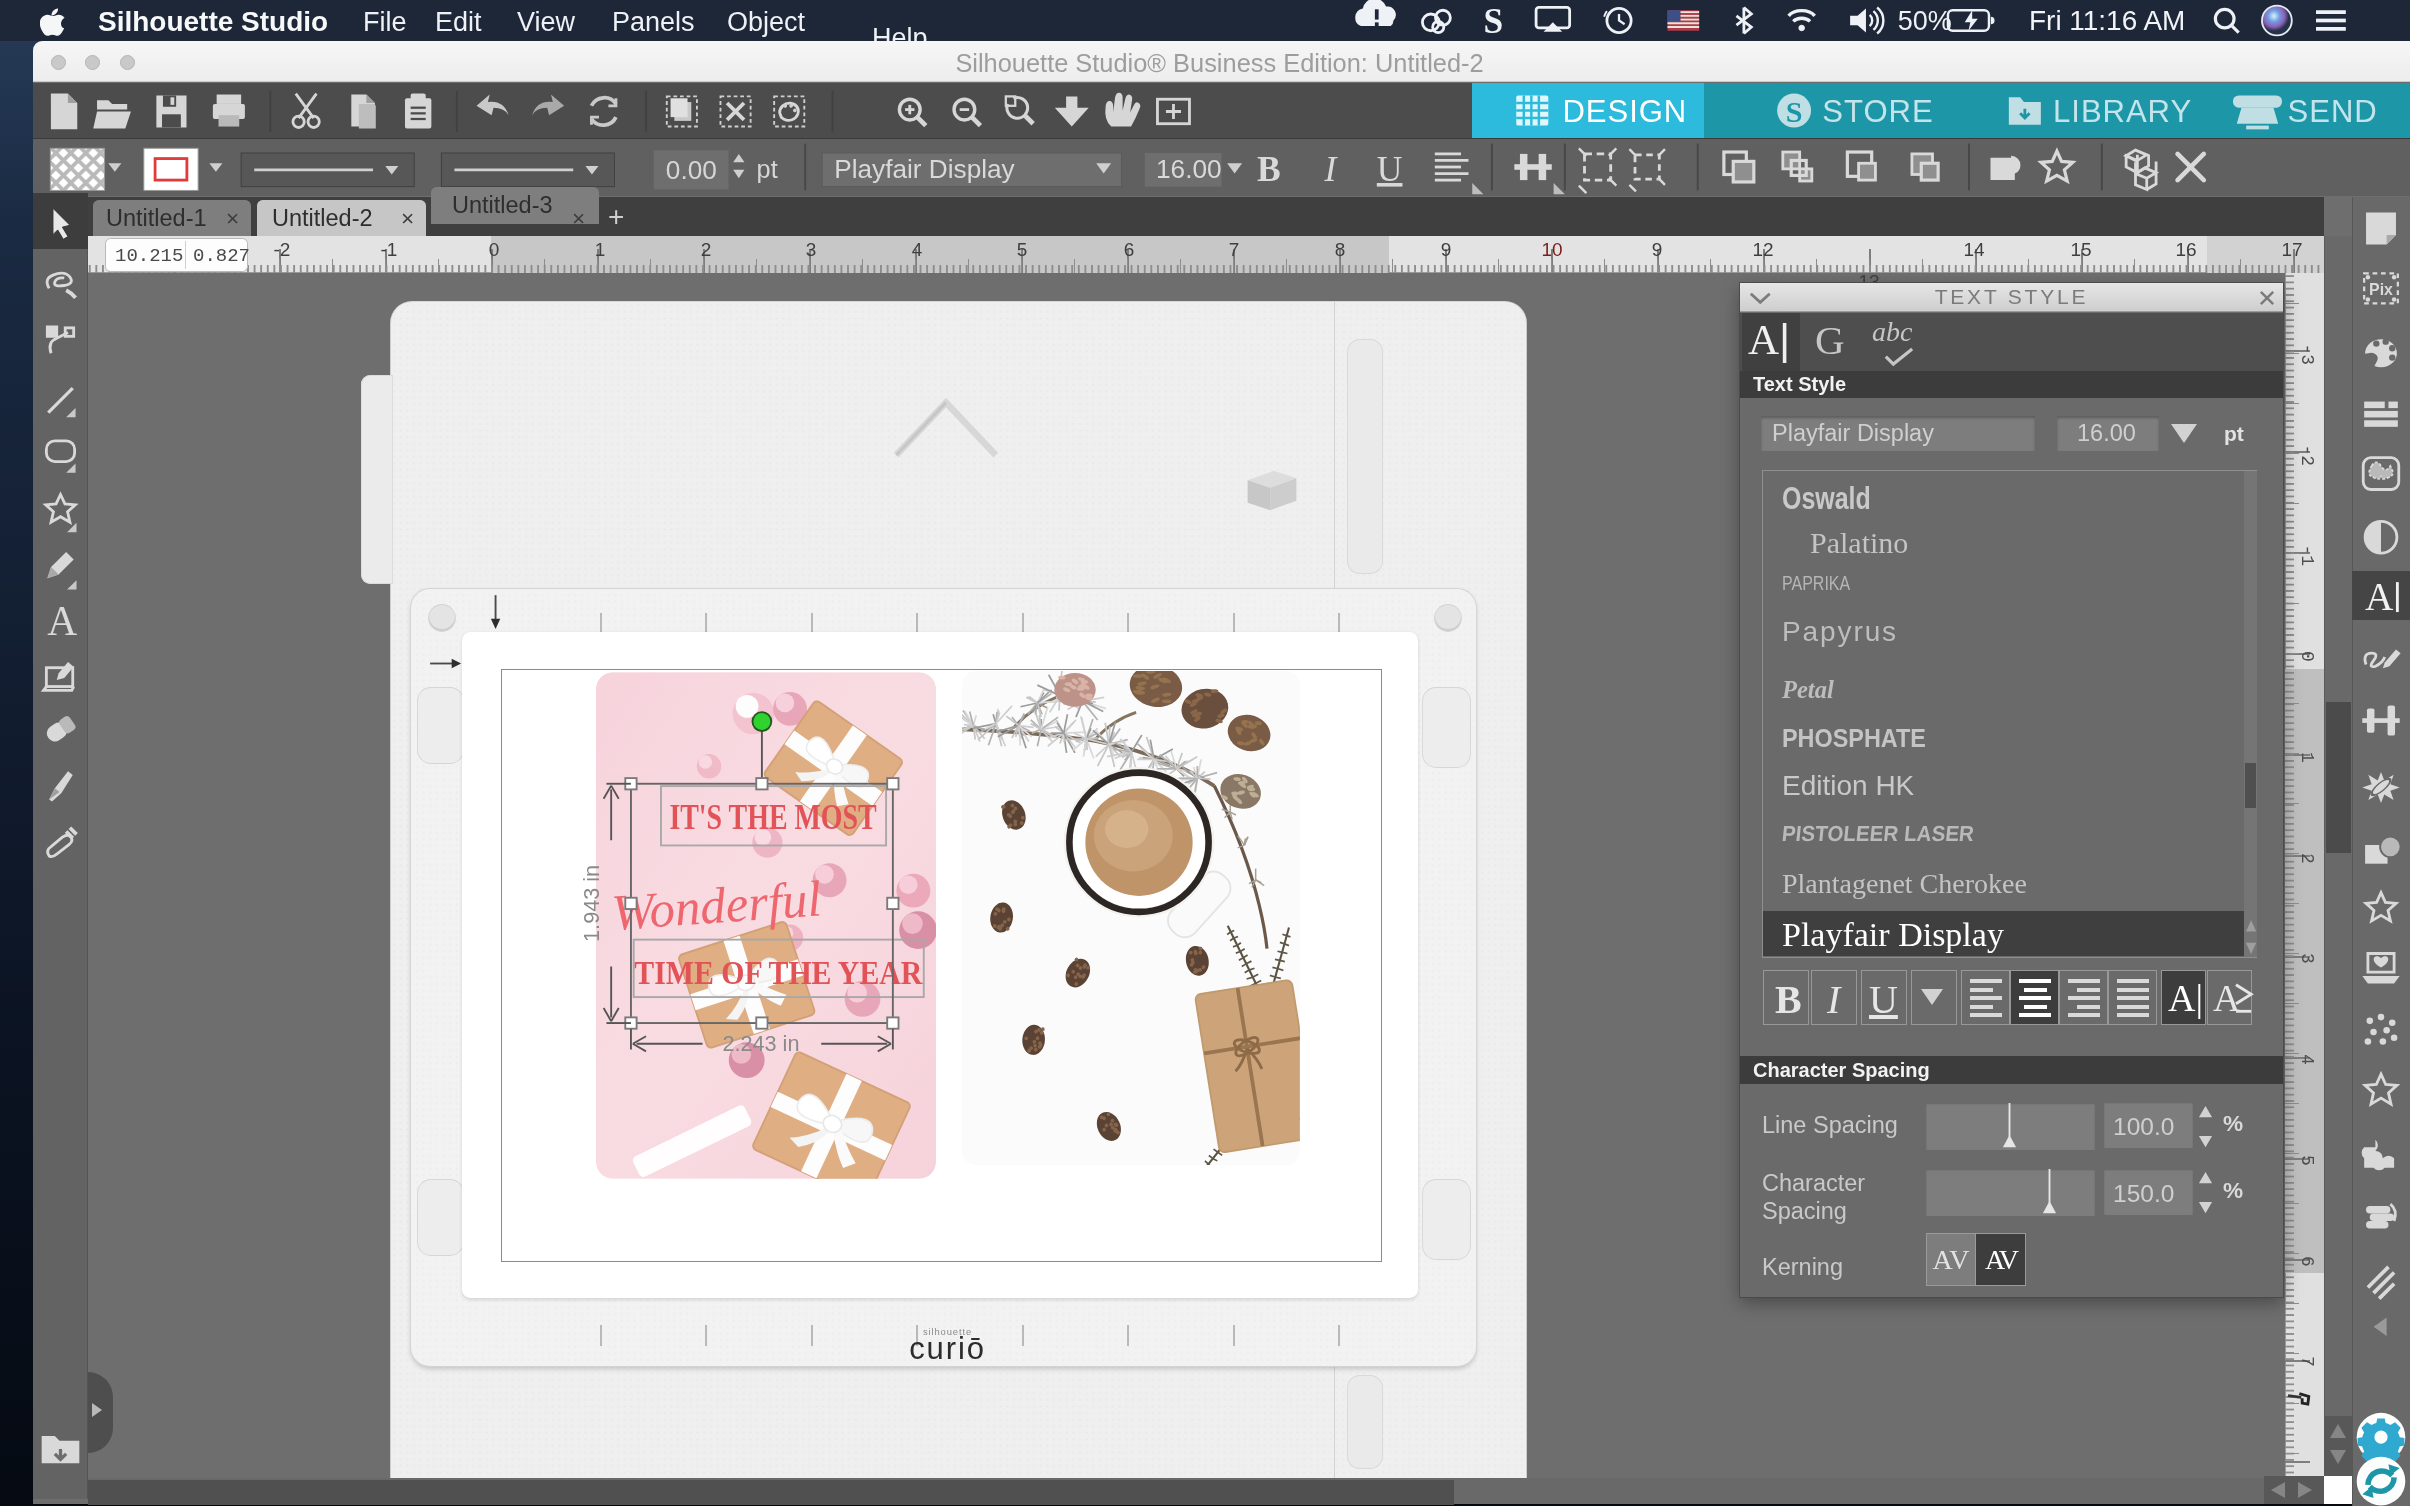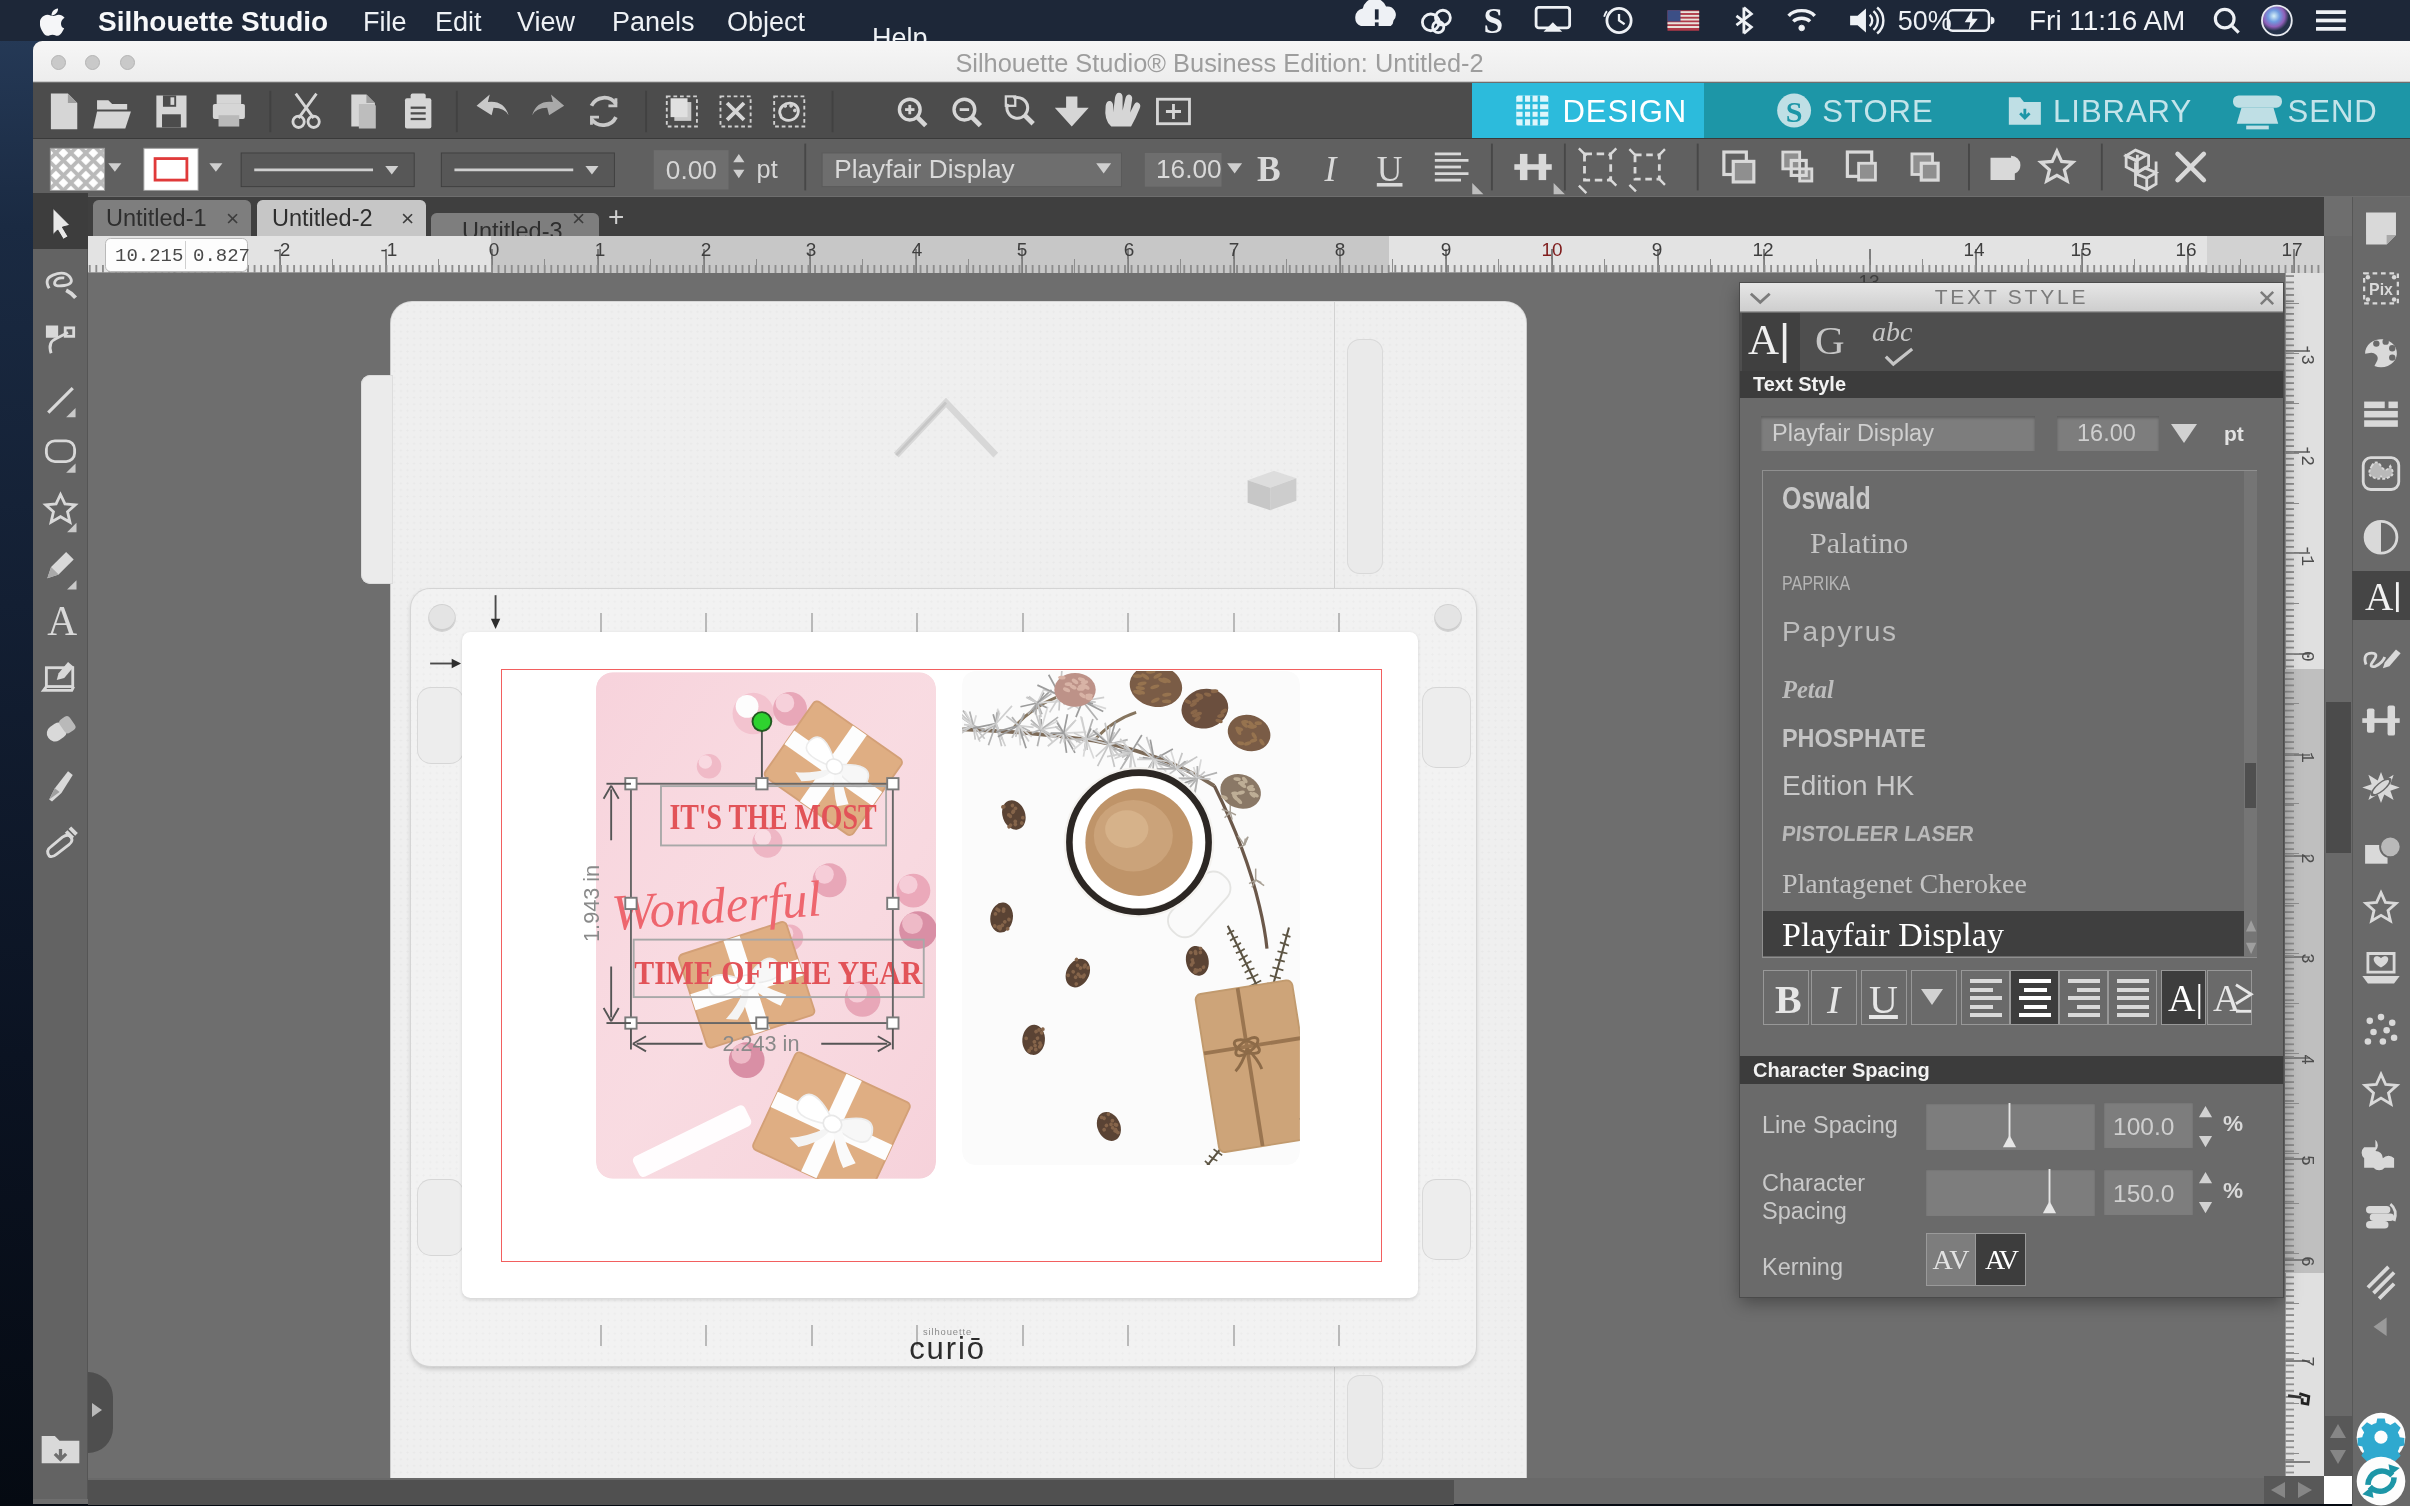--- a/index.html
+++ b/index.html
@@ -346,21 +346,21 @@
         <path d="M-14,-14 L14,14 M14,-14 L-14,14"></path>
       </g>
  </g>
 </svg>
 
 <div class="ab" style="left:33px;top:197px;width:2291px;height:40px;background:#3f3f3f;"></div>
 <div class="ab" style="left:93px;top:200px;width:158px;height:37px;background:#7e7e7e;border-radius:5.6px 5.6px 0 0;color:#2e2e2e;font-size:23.5px;line-height:37px;text-align:left;padding-left:13px;">Untitled-1</div>
 <div class="ab" style="left:226px;top:206px;color:#3c3c3c;font-size:22.6px;">×</div>
 <div class="ab" style="left:257px;top:200px;width:169px;height:37px;background:#c6c6c6;border-radius:5.6px 5.6px 0 0;color:#2e2e2e;font-size:23.5px;line-height:37px;padding-left:15px;">Untitled-2</div>
 <div class="ab" style="left:401px;top:206px;color:#3c3c3c;font-size:22.6px;">×</div>
-<div class="ab" style="left:431px;top:213px;width:168px;height:37px;background:#7e7e7e;border-radius:5.6px 5.6px 0 0;color:#2e2e2e;font-size:23.5px;line-height:37px;padding-left:31px;">Untitled-3</div>
+<div class="ab" style="left:431px;top:187px;width:168px;height:37px;background:#7e7e7e;border-radius:5.6px 5.6px 0 0;color:#2e2e2e;font-size:23.5px;line-height:37px;padding-left:21px;">Untitled-3</div>
 <div class="ab" style="left:572px;top:206px;color:#3c3c3c;font-size:22.6px;">×</div>
 <div class="ab" style="left:608px;top:201px;color:#cfcfcf;font-size:28px;">+</div>
 
 <div class="ab" style="left:33px;top:197px;width:55px;height:1302px;background:#636363;border-right:0.9px solid #555;"></div>
 <div class="ab" style="left:33px;top:193px;width:55px;height:56px;background:#3d3d3d;"></div>
 <svg class="ab" style="left:33px;top:197px;" width="55" height="1302" viewBox="0 0 58 1383">
     <g transform="translate(29,28)">
       <path d="M-8,-16 L10,2 L2,4 L8,14 L3,17 L-3,7 L-8,12 z" fill="#e8e8e8" stroke="#333" stroke-width="1"></path>
     </g>
     <g transform="translate(29,91)" fill="none" stroke="#d9d9d9" stroke-width="3">

